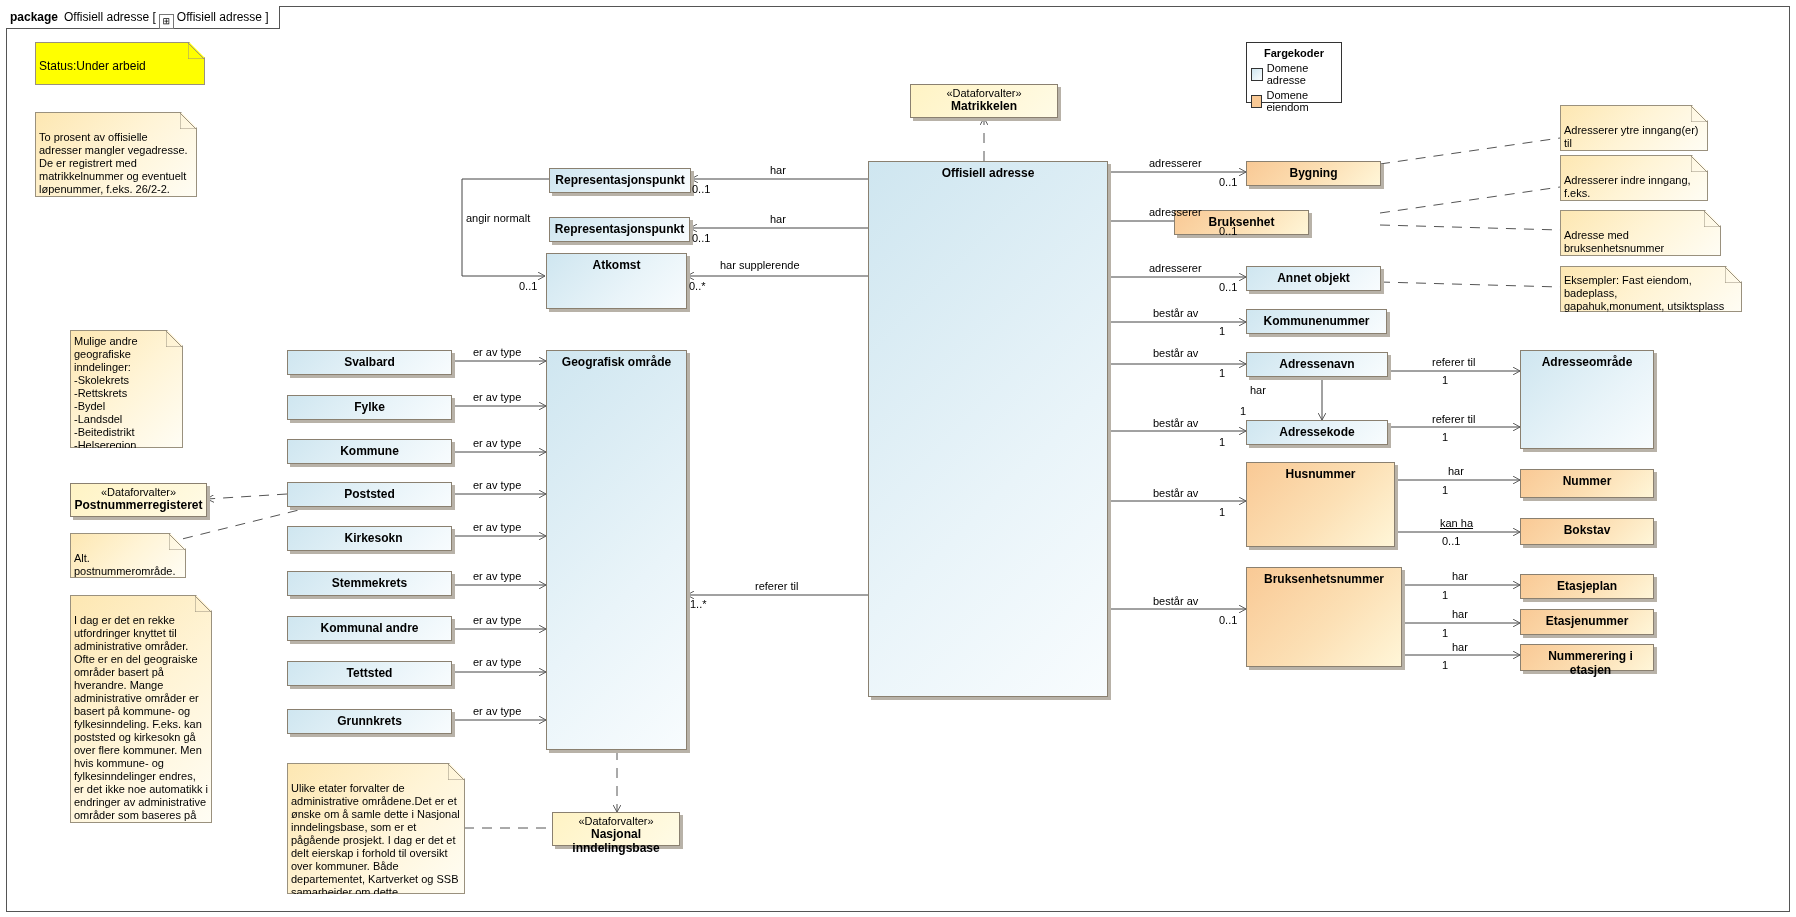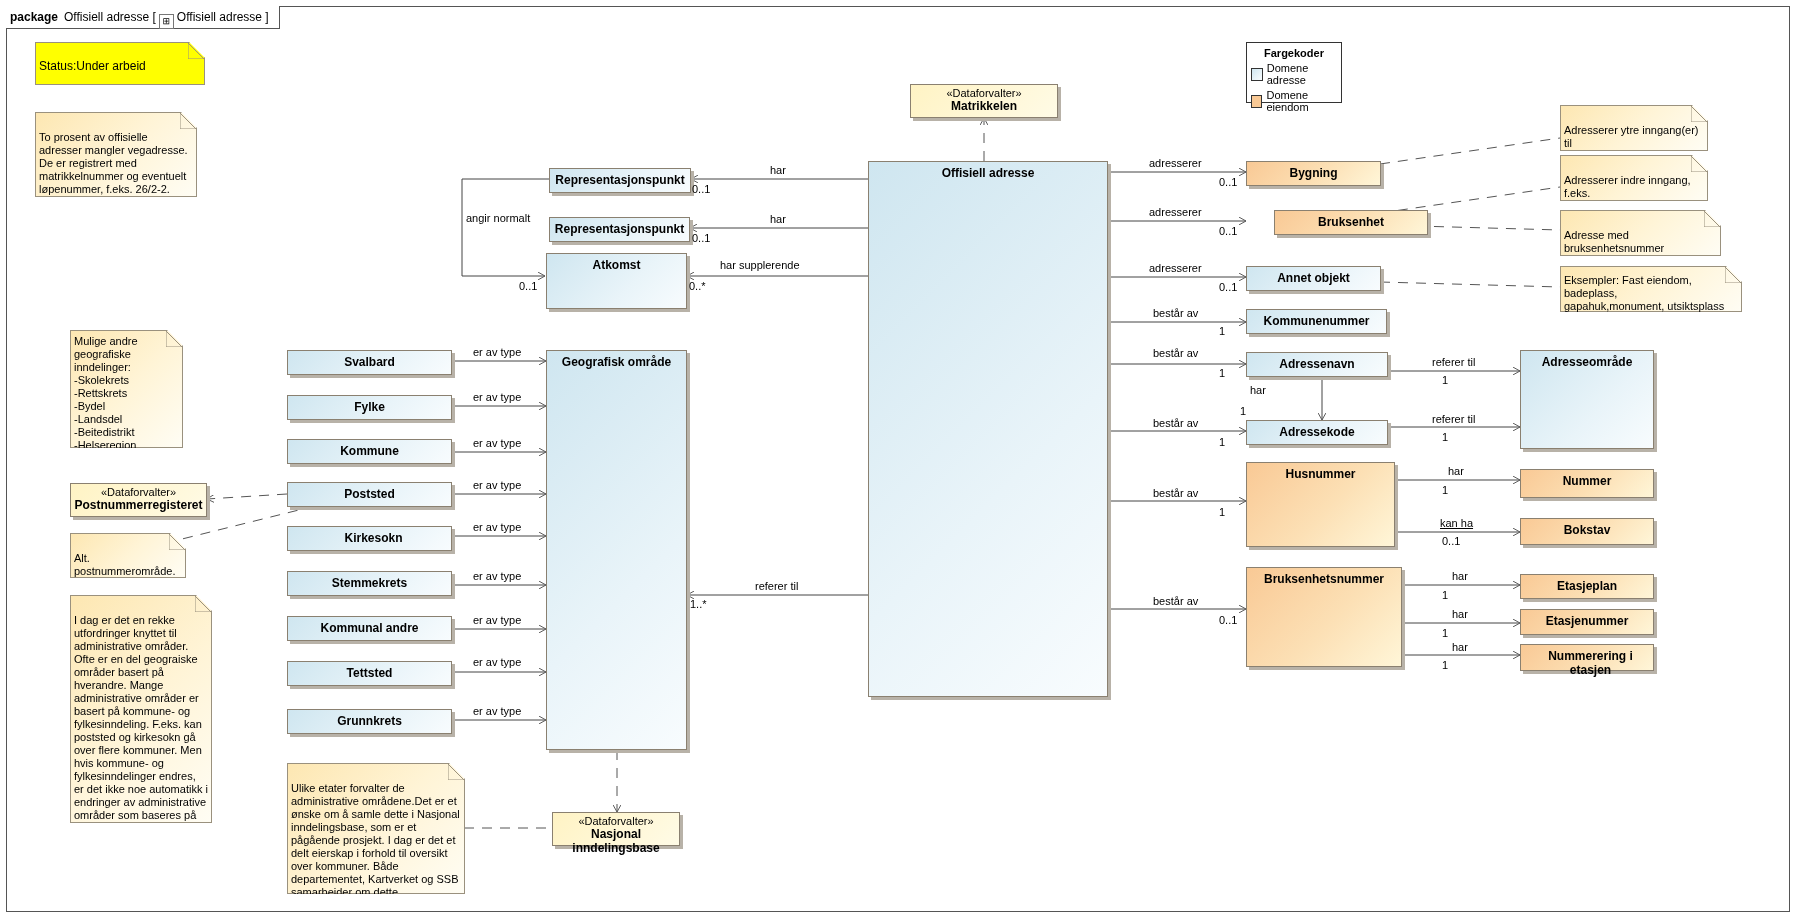--- a/index.html
+++ b/index.html
@@ -199,21 +199,21 @@
 <div class="box blue" style="left:287px;top:395px;width:165px;height:25px;">Fylke</div>
 <div class="box blue" style="left:287px;top:439px;width:165px;height:25px;">Kommune</div>
 <div class="box blue" style="left:287px;top:482px;width:165px;height:25px;">Poststed</div>
 <div class="box blue" style="left:287px;top:526px;width:165px;height:25px;padding-left:8px;">Kirkesokn</div>
 <div class="box blue" style="left:287px;top:571px;width:165px;height:25px;">Stemmekrets</div>
 <div class="box blue" style="left:287px;top:616px;width:165px;height:25px;">Kommunal andre</div>
 <div class="box blue" style="left:287px;top:661px;width:165px;height:25px;">Tettsted</div>
 <div class="box blue" style="left:287px;top:709px;width:165px;height:25px;">Grunnkrets</div>
 
 <div class="box orange" style="left:1246px;top:161px;width:135px;height:25px;">Bygning</div>
-<div class="box orange" style="left:1274px;top:210px;width:154px;height:25px;">Bruksenhet</div>
+<div class="box orange" style="left:1174px;top:210px;width:135px;height:25px;">Bruksenhet</div>
 <div class="box blue" style="left:1246px;top:266px;width:135px;height:25px;">Annet objekt</div>
 <div class="box blue" style="left:1246px;top:309px;width:141px;height:25px;">Kommunenummer</div>
 <div class="box blue" style="left:1246px;top:352px;width:142px;height:25px;">Adressenavn</div>
 <div class="box blue" style="left:1246px;top:420px;width:142px;height:25px;">Adressekode</div>
 <div class="box blue" style="left:1520px;top:350px;width:134px;height:99px;">Adresseområde</div>
 <div class="box orange" style="left:1246px;top:462px;width:149px;height:85px;">Husnummer</div>
 <div class="box orange" style="left:1520px;top:469px;width:134px;height:29px;">Nummer</div>
 <div class="box orange" style="left:1520px;top:518px;width:134px;height:27px;">Bokstav</div>
 <div class="box orange" style="left:1246px;top:567px;width:156px;height:100px;">Bruksenhetsnummer</div>
 <div class="box orange" style="left:1520px;top:574px;width:134px;height:25px;">Etasjeplan</div>

